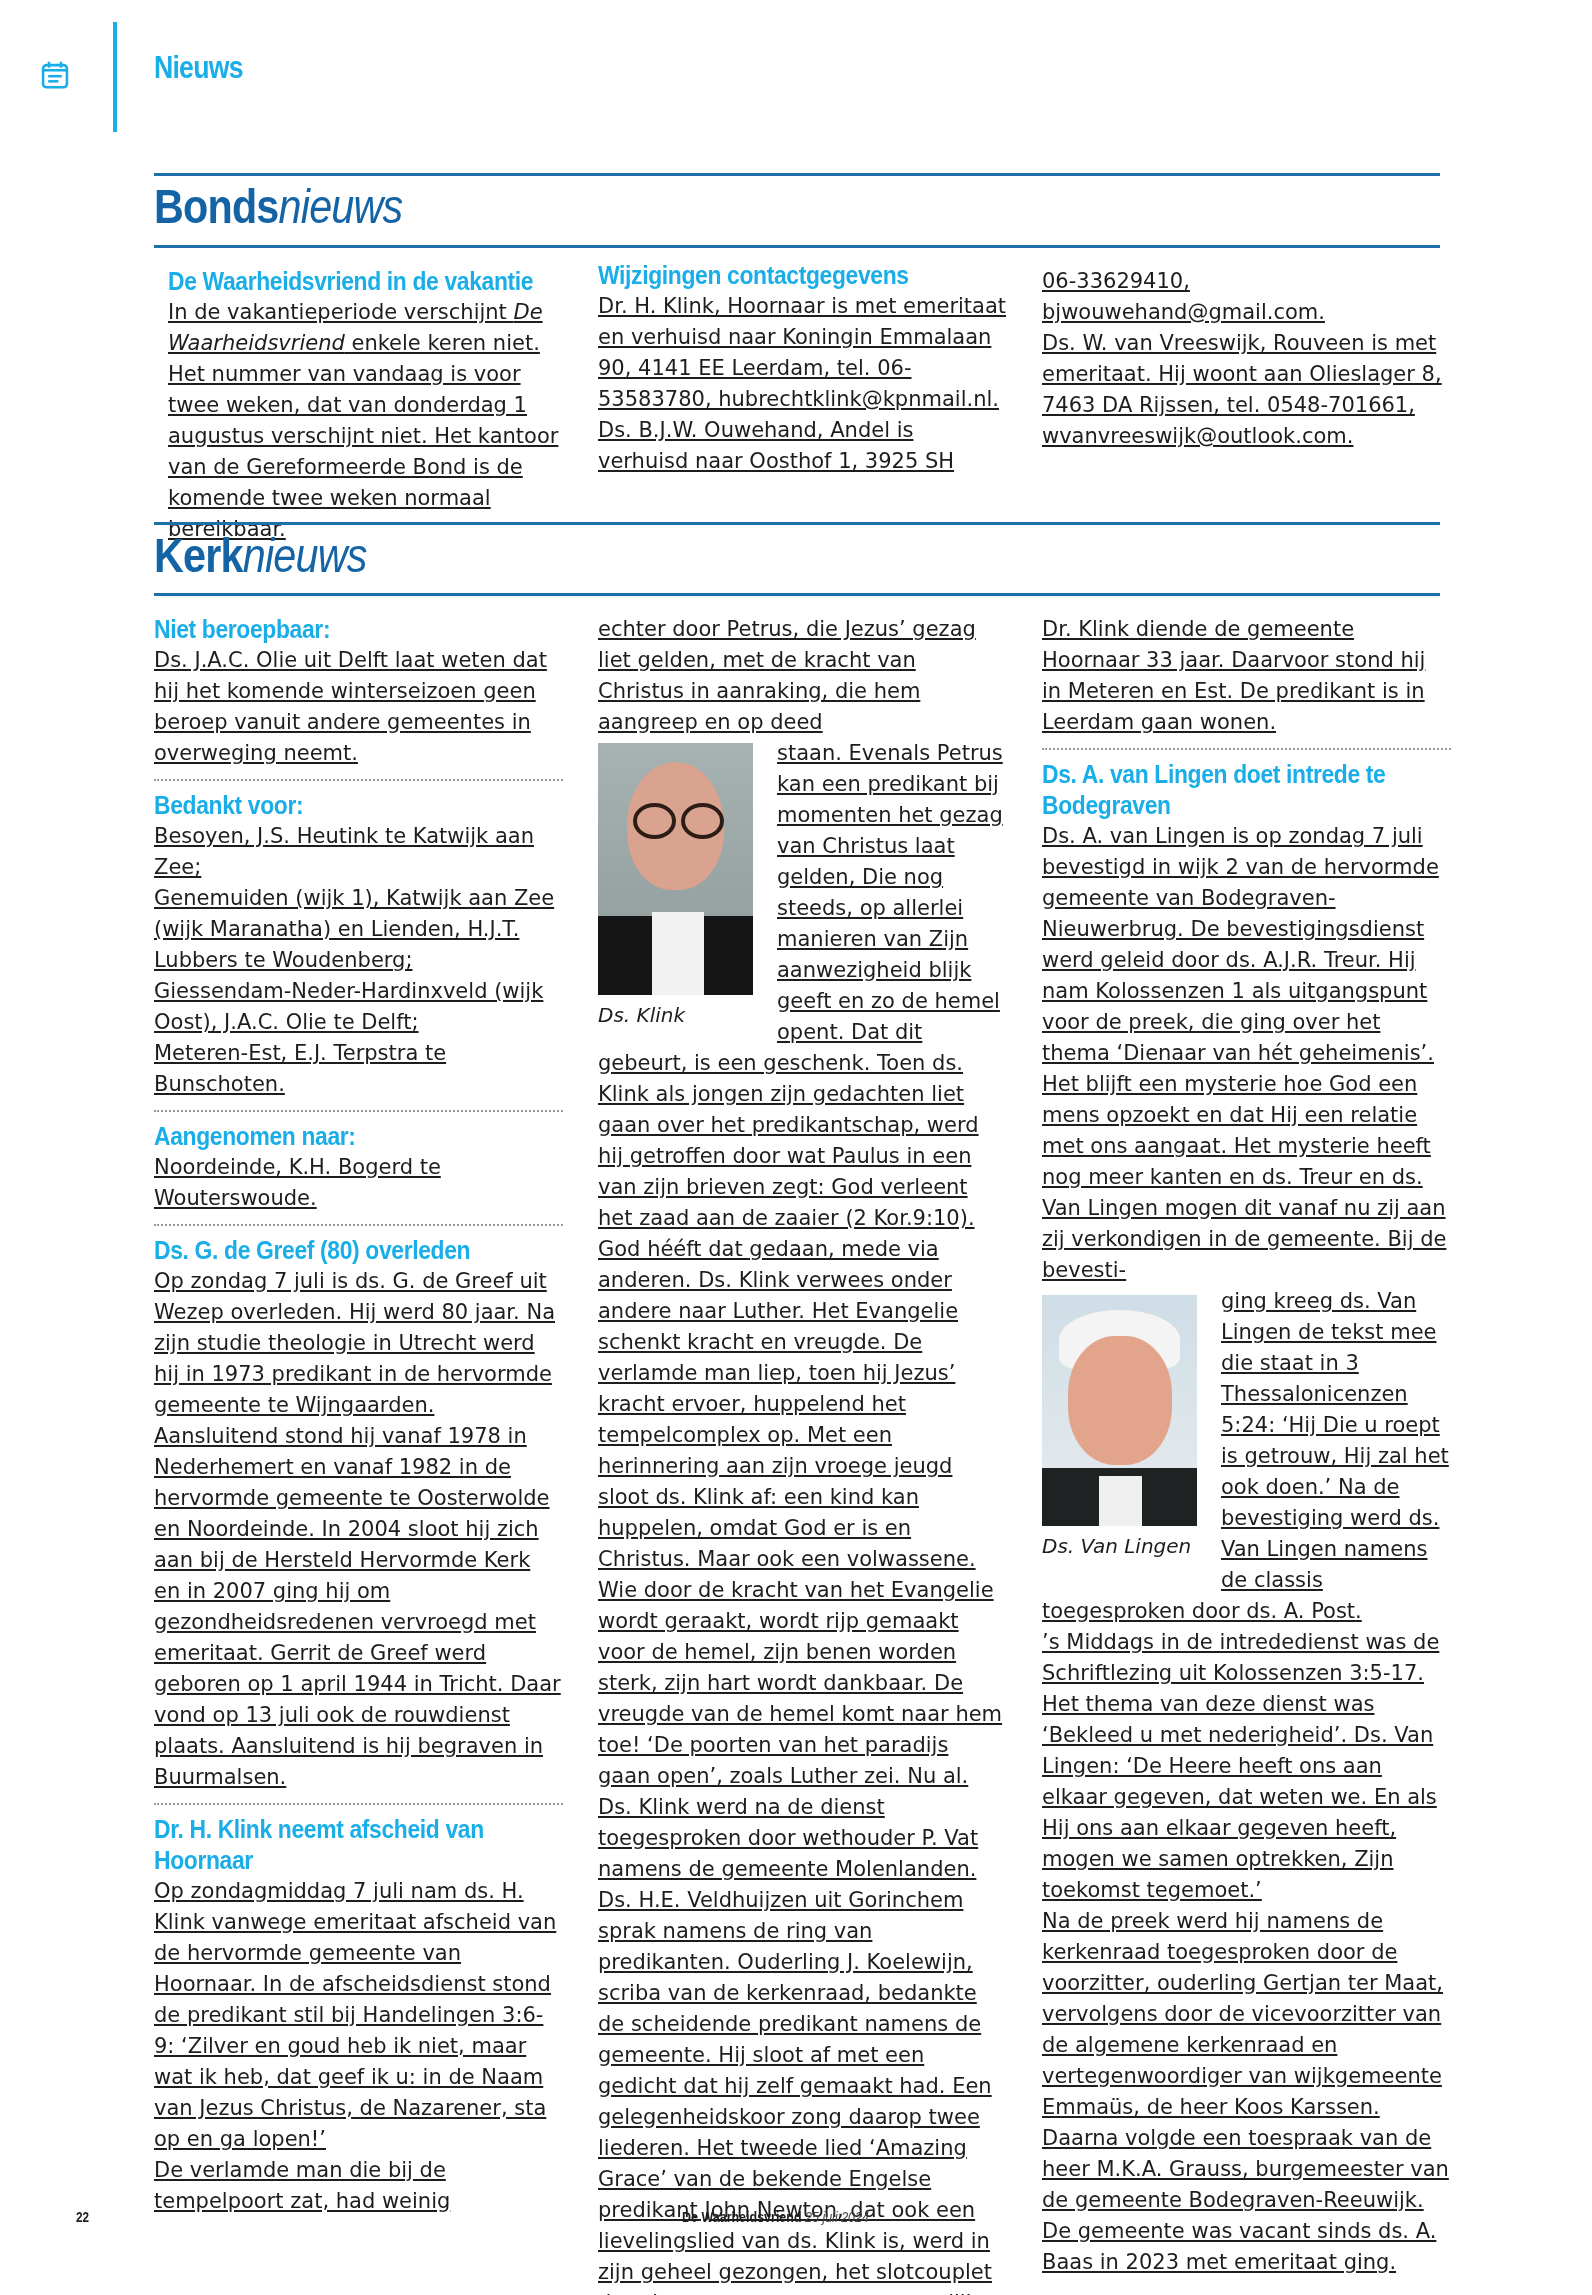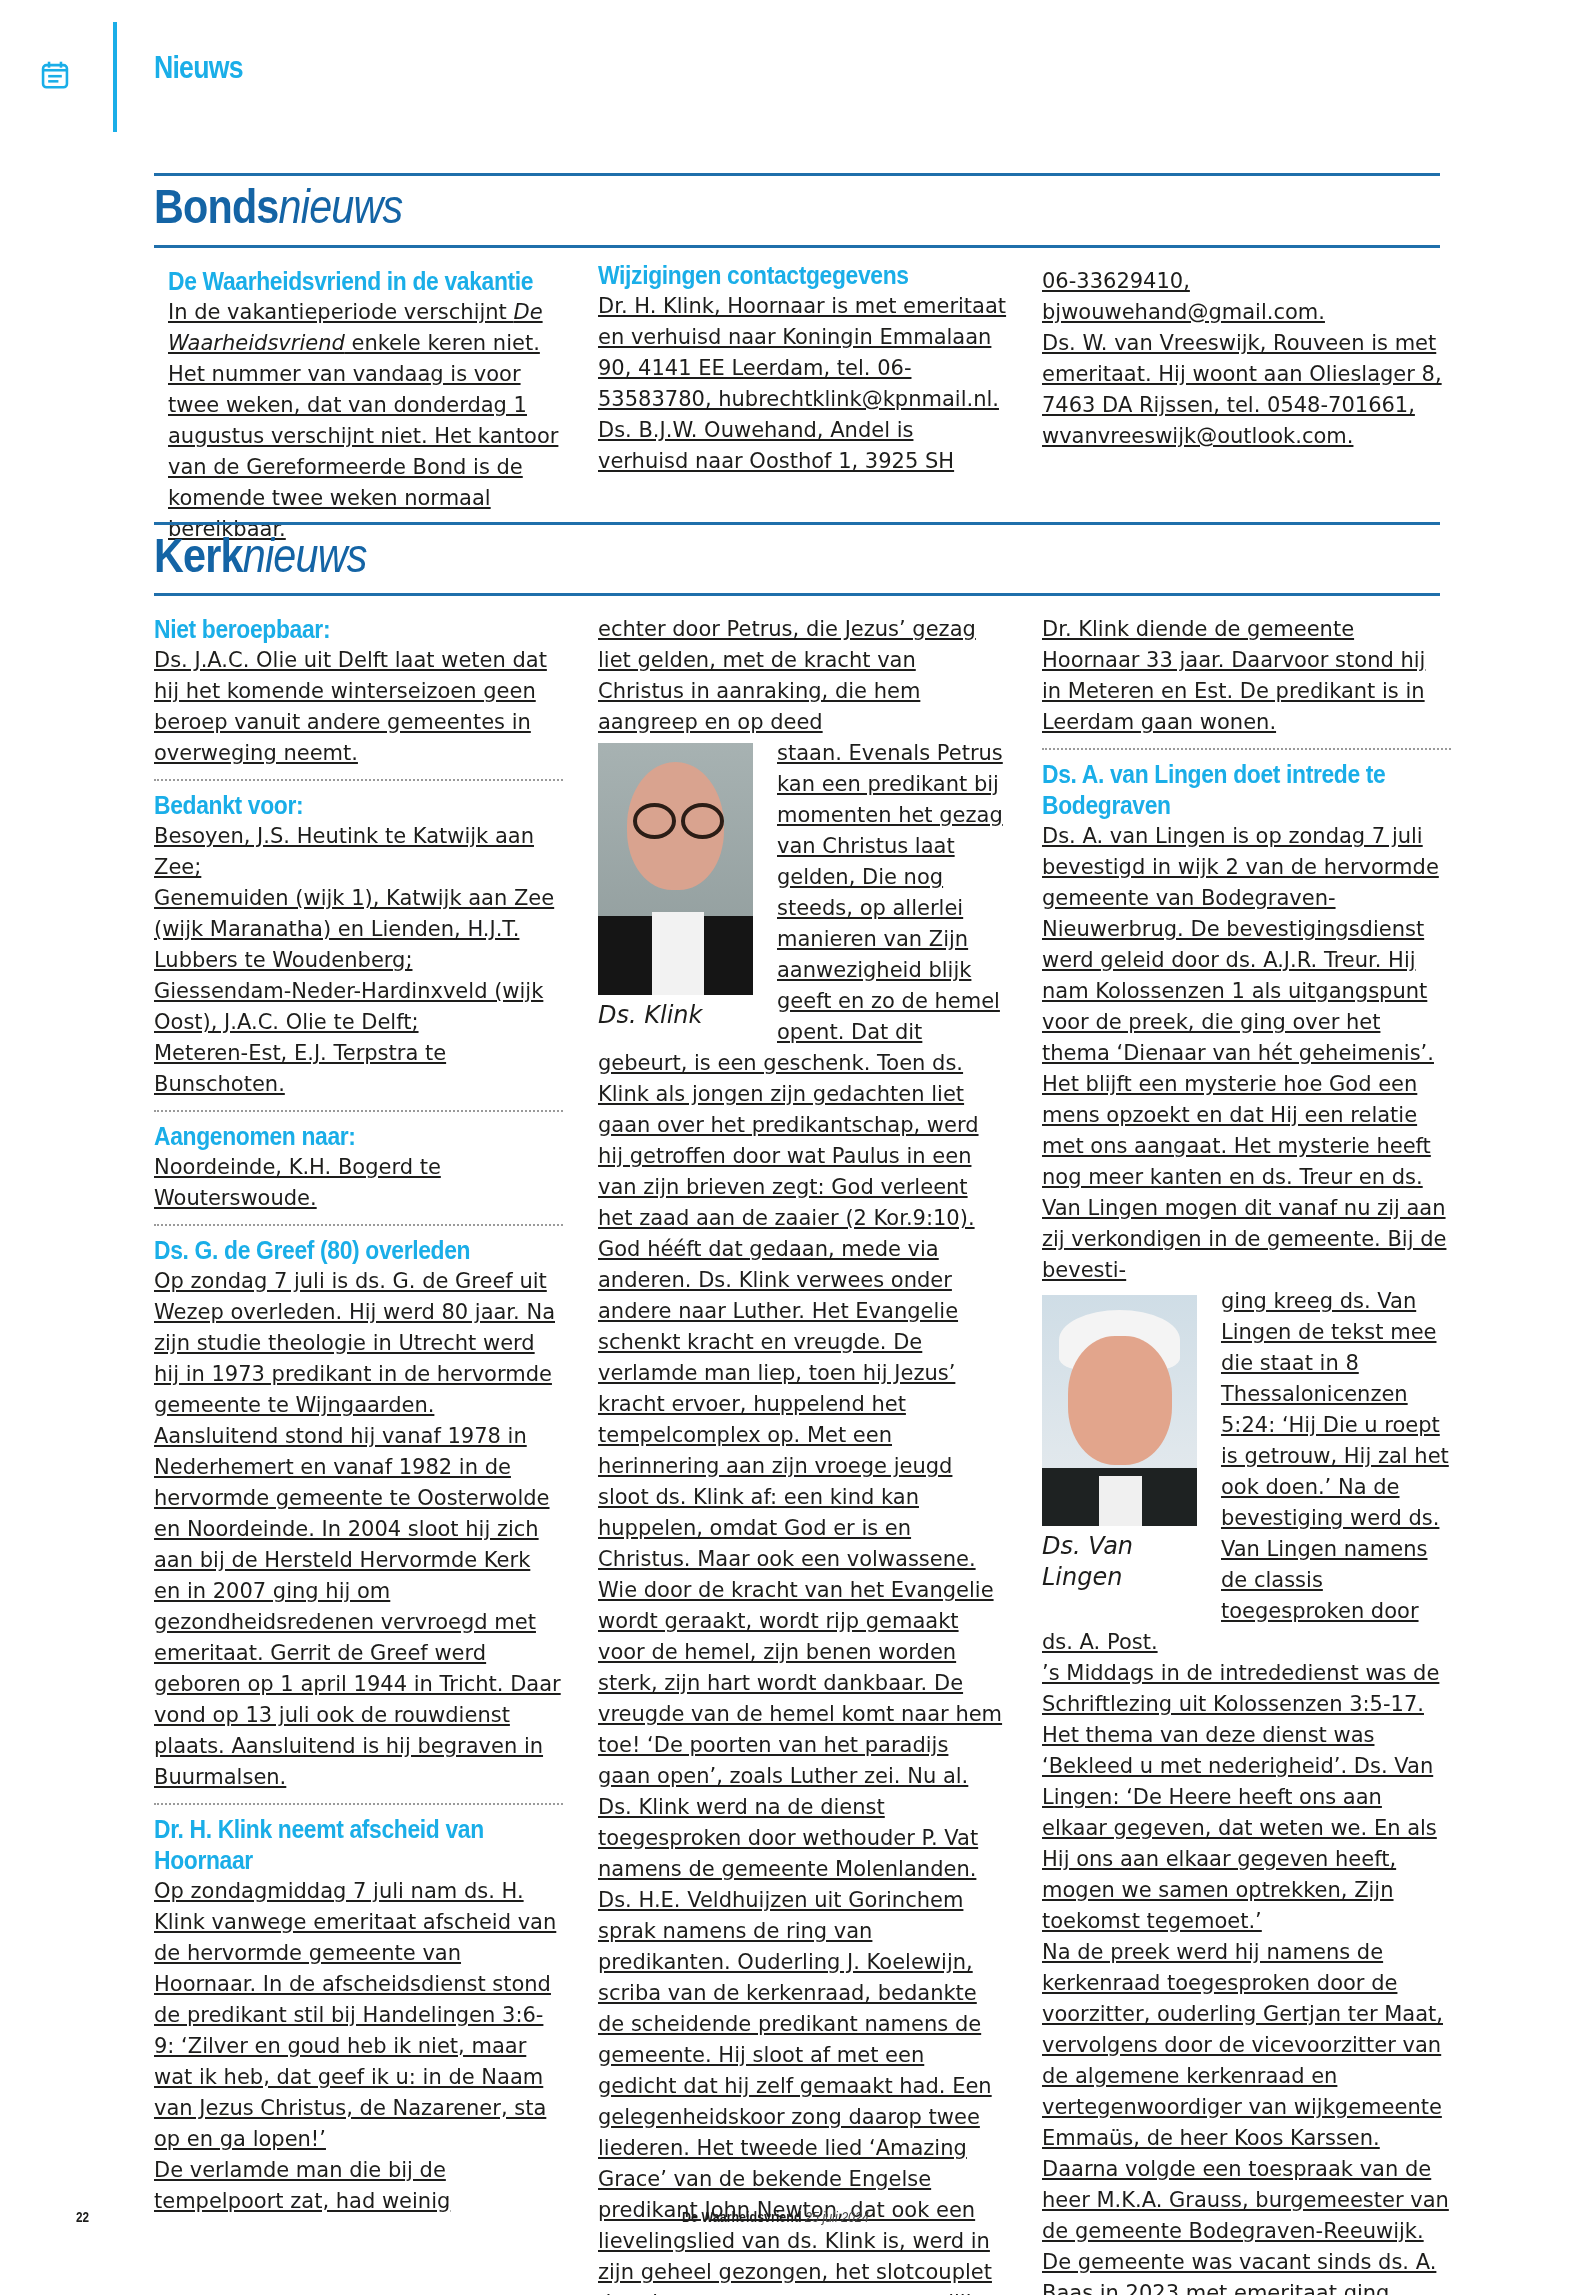--- a/index.html
+++ b/index.html
@@ -14,21 +14,21 @@
                color:#1464a5; letter-spacing:-0.9px; transform:scaleX(0.86); transform-origin:left; white-space:nowrap; }
   .sec-title b { font-weight:bold; }
   .sec-title i { font-weight:normal; font-style:italic; }
   .col { position:absolute; width:409px; font-size:21px; line-height:31px; }
   .col p { margin:0;text-decoration:underline; }
   .h { font-family:"Liberation Sans", sans-serif; font-weight:bold; color:#1aaee8; font-size:26px;
        line-height:31px; letter-spacing:-0.4px; transform:scaleX(0.88); transform-origin:left; width:113%; white-space:normal; }
   .dots { border-top:2.6px dotted #9a9a9a; margin:10.4px 0 8.6px 0; height:0; }
   .fig { float:left; width:155px; margin:5.2px 24px 3.5px 0; }
   .photo { width:155px; height:252px; position:relative; overflow:hidden; }
-  .cap { font-style:italic; font-size:24px; line-height:31px; margin-top:5.2px; }
+  .cap { font-style:italic; font-size:20px; line-height:31px; margin-top:5.2px; }
   .footer-num { position:absolute; left:76px; top:2209px; font-family:"Liberation Sans", sans-serif; font-size:14.7px; font-weight:bold; transform:scaleX(0.8); transform-origin:left; }
   .footer-mid { position:absolute; left:682px; top:2209px; font-family:"Liberation Sans", sans-serif; font-size:14.7px; transform:scaleX(0.85); transform-origin:left; white-space:nowrap; }
   .footer-mid b { font-weight:bold; }
   .footer-mid i { font-style:italic; color:#444; }
 </style>
 </head>
 <body>
 
 <svg class="hdr-icon" viewBox="0 0 32 34">
   <rect x="2" y="6" width="28" height="26" rx="4" fill="none" stroke="#1aaee8" stroke-width="3"></rect>
@@ -113,20 +113,20 @@
   <p>Ds. A. van Lingen is op zondag 7 juli bevestigd in wijk 2 van de hervormde gemeente van Bodegraven-Nieuwerbrug. De bevestigingsdienst werd geleid door ds. A.J.R. Treur. Hij nam Kolossenzen 1 als uitgangspunt voor de preek, die ging over het thema ‘Dienaar van hét geheimenis’. Het blijft een mysterie hoe God een mens opzoekt en dat Hij een relatie met ons aangaat. Het mysterie heeft nog meer kanten en ds. Treur en ds. Van Lingen mogen dit vanaf nu zij aan zij verkondigen in de gemeente. Bij de bevesti-</p>
   <div class="fig" style="margin-top:8.6px">
     <div class="photo" style="height:231px; background:linear-gradient(#cfdde6,#e8ecef);">
       <div style="position:absolute;left:17.3px;top:15.5px;width:121px;height:60px;border-radius:50% 50% 20% 20%;background:#f4f4f4;"></div>
       <div style="position:absolute;left:26px;top:41px;width:104px;height:129px;border-radius:45%;background:#e2a58c;"></div>
       <div style="position:absolute;left:0;top:173px;width:155px;height:59px;background:#1e2222;"></div>
       <div style="position:absolute;left:57px;top:181px;width:43px;height:50px;background:#f0f0f0;"></div>
     </div>
     <div class="cap">Ds. Van Lingen</div>
   </div>
-  <p>ging kreeg ds. Van Lingen de tekst mee die staat in 8 Thessalonicenzen 5:24: ‘Hij Die u roept is getrouw, Hij zal het ook doen.’ Na de bevestiging werd ds. Van Lingen namens de classis toegesproken door ds. A. Post.</p>
+  <p>ging kreeg ds. Van Lingen de tekst mee die staat in 3 Thessalonicenzen 5:24: ‘Hij Die u roept is getrouw, Hij zal het ook doen.’ Na de bevestiging werd ds. Van Lingen namens de classis toegesproken door ds. A. Post.</p>
   <p style="clear:both">’s Middags in de intrededienst was de Schriftlezing uit Kolossenzen 3:5-17. Het thema van deze dienst was ‘Bekleed u met nederigheid’. Ds. Van Lingen: ‘De Heere heeft ons aan elkaar gegeven, dat weten we. En als Hij ons aan elkaar gegeven heeft, mogen we samen optrekken, Zijn toekomst tegemoet.’</p>
   <p>Na de preek werd hij namens de kerkenraad toegesproken door de voorzitter, ouderling Gertjan ter Maat, vervolgens door de vicevoorzitter van de algemene kerkenraad en vertegenwoordiger van wijkgemeente Emmaüs, de heer Koos Karssen. Daarna volgde een toespraak van de heer M.K.A. Grauss, burgemeester van de gemeente Bodegraven-Reeuwijk. De gemeente was vacant sinds ds. A. Baas in 2023 met emeritaat ging.</p>
 </div>
 
 <div class="footer-num">22</div>
 <div class="footer-mid"><b>De Waarheidsvriend</b> <i>25 juli 2024</i></div>
 
 
 </body></html>

